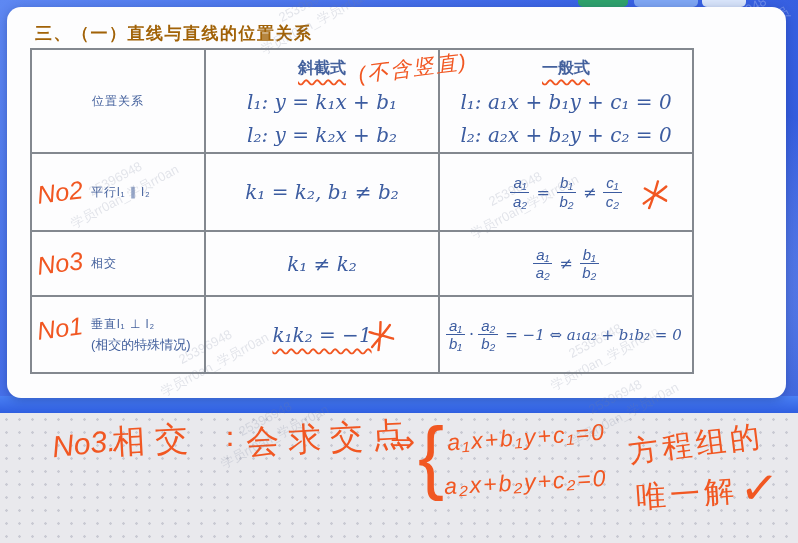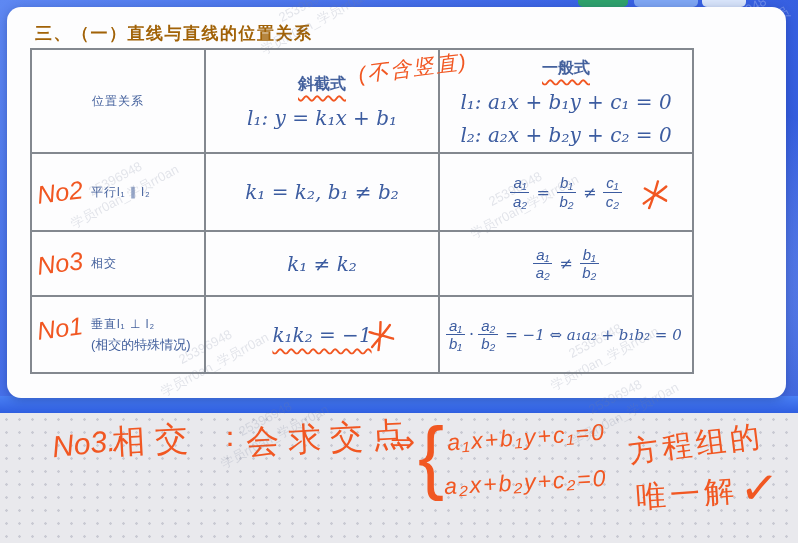--- a/index.html
+++ b/index.html
@@ -73,20 +73,21 @@
   <div class="tbl">
 
     <div class="c cjk">
       <span>位置关系</span>
     </div>
 
     <div class="c col-head">
       <span class="hdr wavy">斜截式</span>
       <span class="hw hw-note">(不含竖直)</span>
       <span class="math fline">l₁: y = k₁x + b₁</span>
+      <span class="math fline">l₂: y = k₂x + b₂</span>
     </div>
 
     <div class="c col-head">
       <span class="hdr wavy">一般式</span>
       <span class="math fline">l₁: a₁x + b₁y + c₁ = 0</span>
       <span class="math fline">l₂: a₂x + b₂y + c₂ = 0</span>
     </div>
 
     <div class="c rel-cell">
       <span class="hw hw-no">No2</span>

